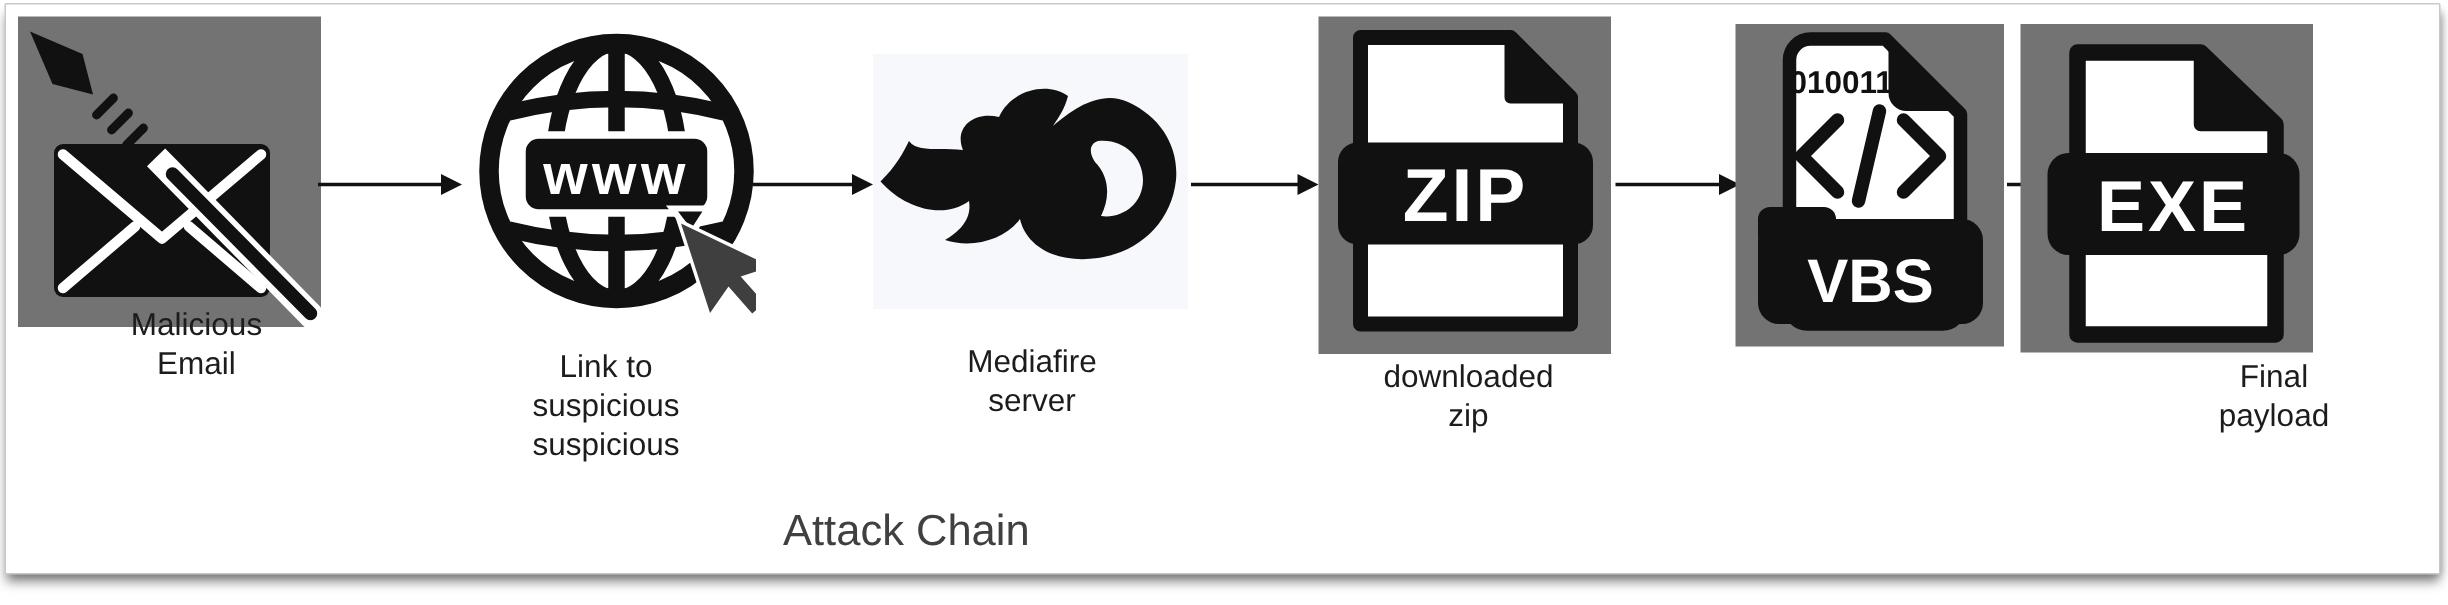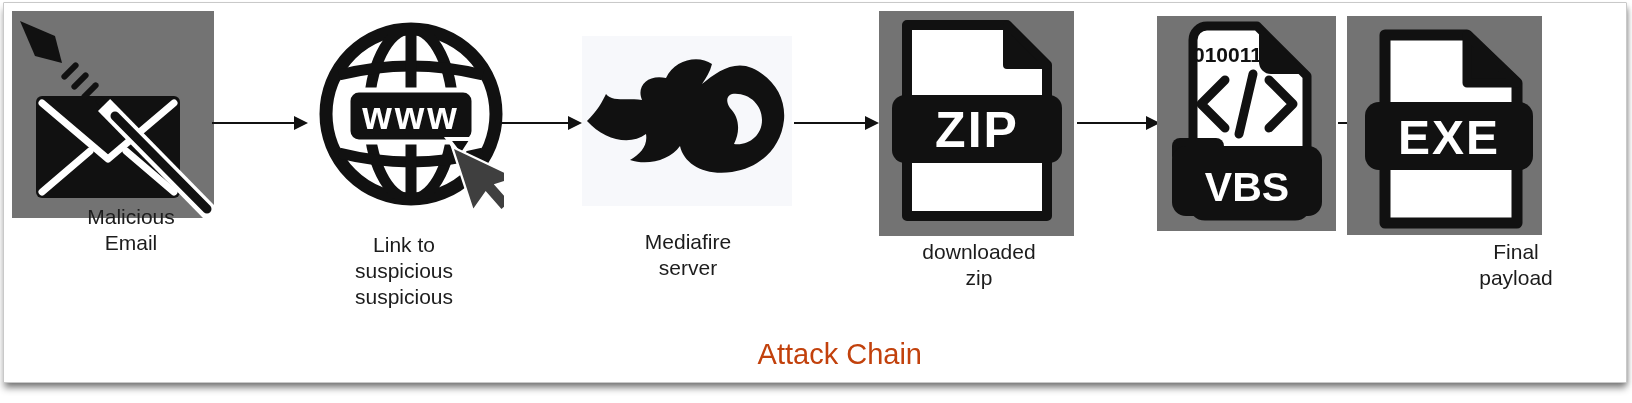--- a/index.html
+++ b/index.html
@@ -17,21 +17,21 @@
   .tile svg { display:block; }
   .bg-plain   { background:#737373; }
   .bg-cool    { background:#f7f8fb; }
   .node-label {
     position:absolute; width:240px; text-align:center;
     font-size:21px; line-height:26px; color:#1c1c1c;
   }
   .node-label span { display:block; }
   .diagram-title {
     position:absolute; left:518px; top:334px; width:400px;
-    text-align:right; font-size:29px; line-height:34px; color:#c2410c;
+    text-align:left; font-size:29px; line-height:34px; color:#404040;
   }
   .arrow { position:absolute; top:109px; height:22px; }
   svg text { font-family:"Liberation Sans", sans-serif; }
 </style>
 </head>
 <body>
 
 <div class="canvas">
 
   <div class="tile bg-plain" style="left:8px; top:8px; width:202px; height:207px;">

